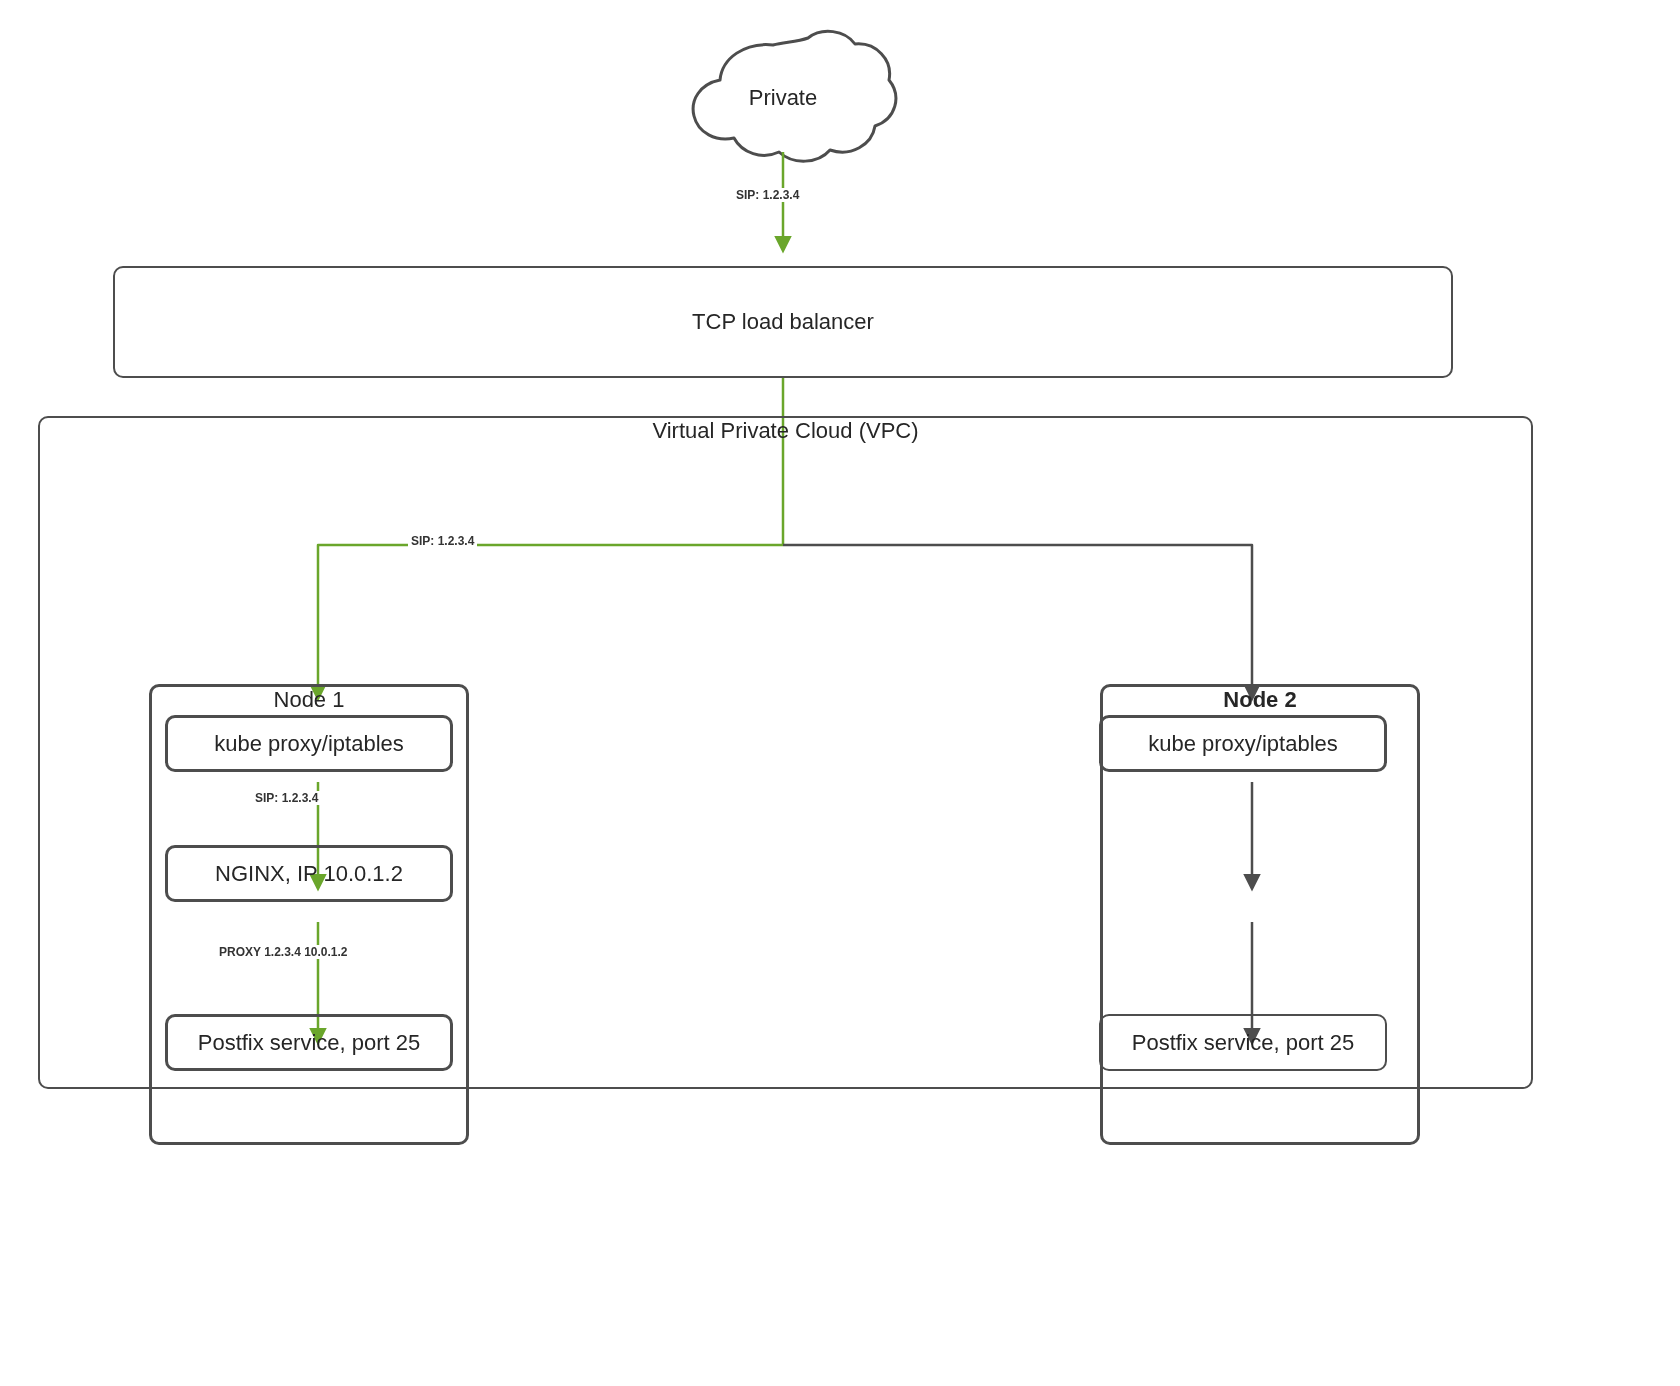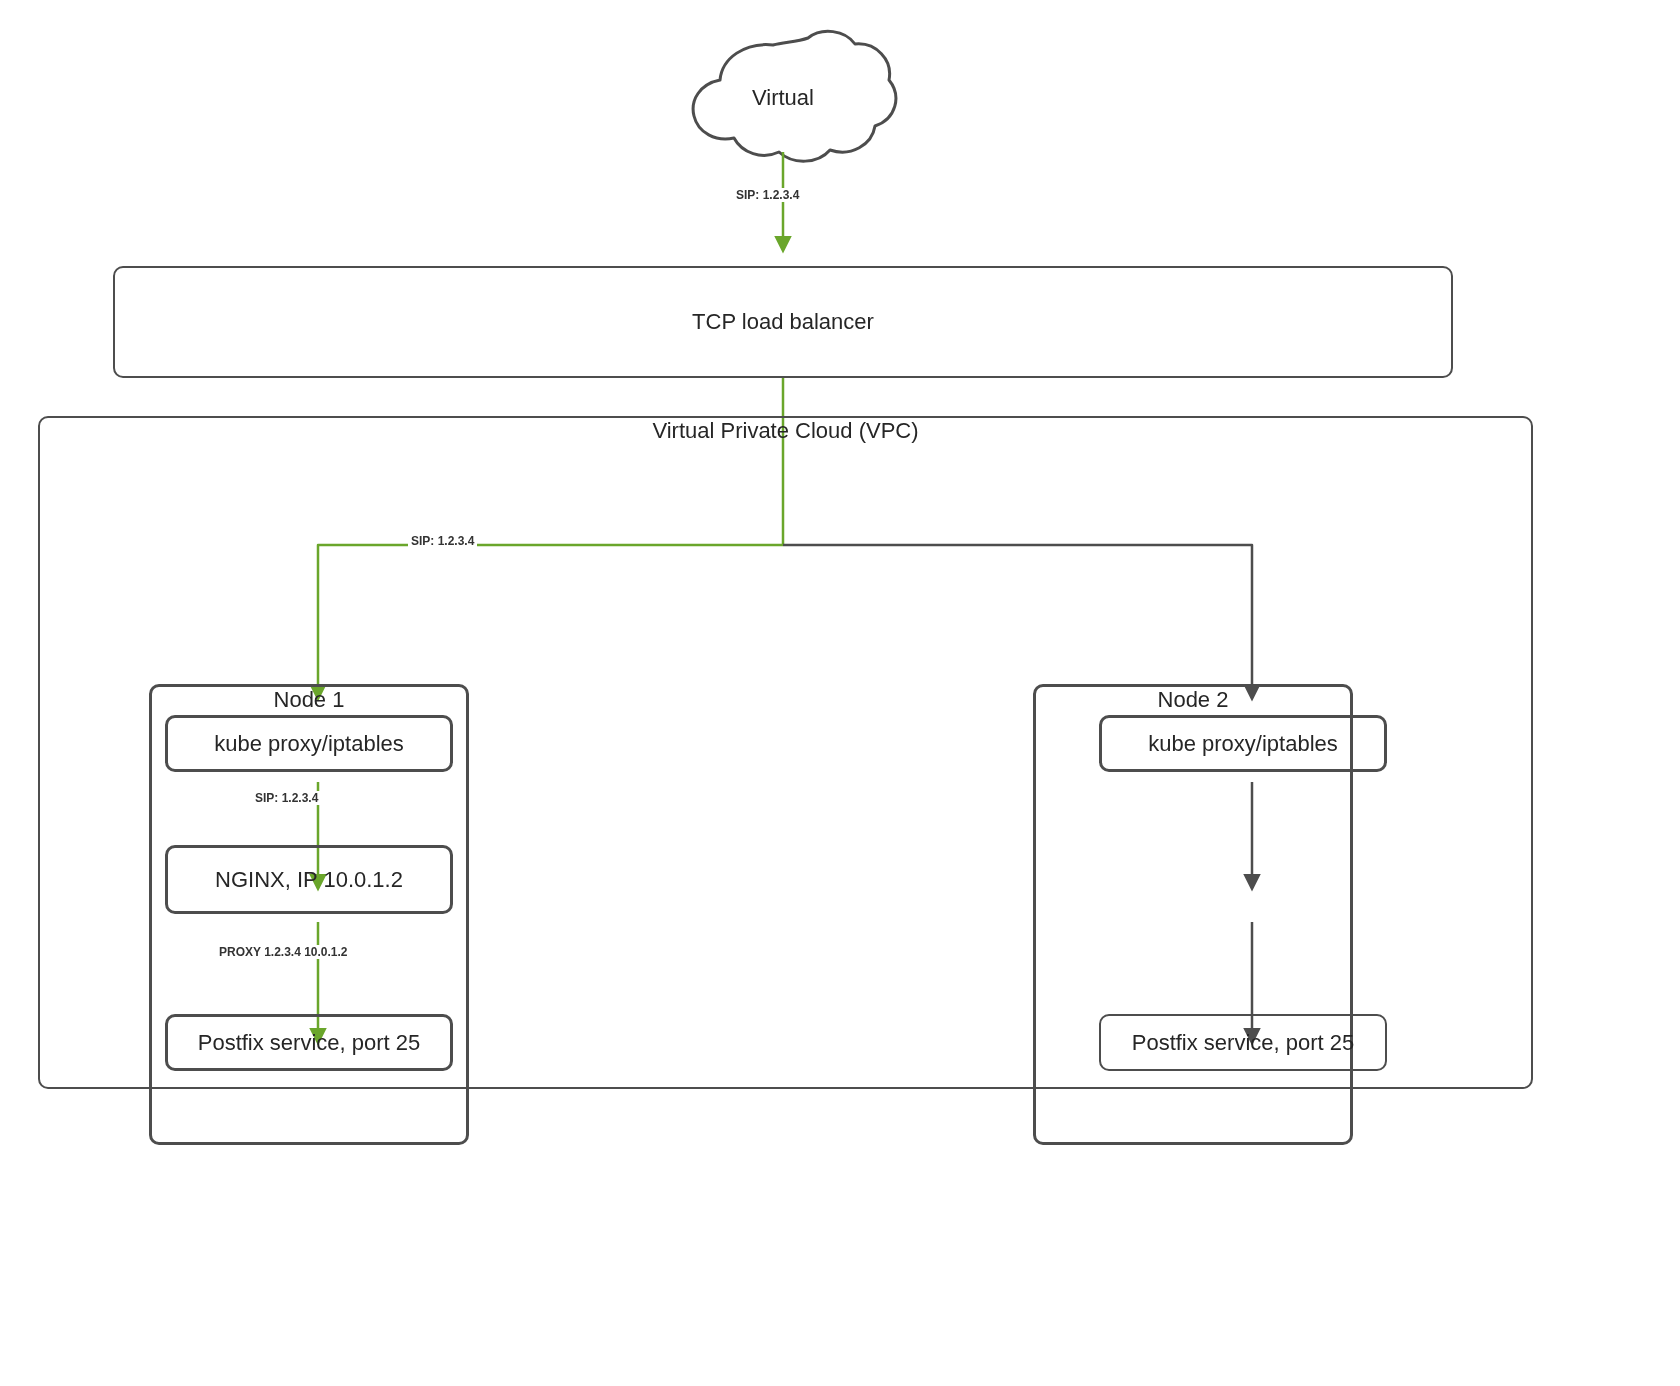--- a/index.html
+++ b/index.html
@@ -114,21 +114,21 @@
 
     <path d="M 783 545 L 1252 545 L 1252 698" stroke="#4d4d4d" stroke-width="2.5" fill="none" stroke-linejoin="round" marker-end="url(#arrow-dark)"></path>
 
     <path d="M 318 782 L 318 888" stroke="#6aa62b" stroke-width="2.5" fill="none" marker-end="url(#arrow-green)"></path>
     <path d="M 318 922 L 318 1042" stroke="#6aa62b" stroke-width="2.5" fill="none" marker-end="url(#arrow-green)"></path>
 
     <path d="M 1252 782 L 1252 888" stroke="#4d4d4d" stroke-width="2.5" fill="none" marker-end="url(#arrow-dark)"></path>
     <path d="M 1252 922 L 1252 1042" stroke="#4d4d4d" stroke-width="2.5" fill="none" marker-end="url(#arrow-dark)"></path>
   </svg>
 
-  <div class="cloud-label" style="left:718px; top:85px; width:130px; text-align:center;">Virtual</div>
+  <div class="cloud-label" style="left:718px; top:85px; width:130px; text-align:center;">Private</div>
 
   <div class="edge-label" style="left:733px; top:188px;">SIP: 1.2.3.4</div>
 
   <div class="edge-label" style="left:408px; top:534px;">SIP: 1.2.3.4</div>
 
   <div class="edge-label" style="left:252px; top:791px;">SIP: 1.2.3.4</div>
 
   <div class="edge-label" style="left:216px; top:945px;">PROXY 1.2.3.4 10.0.1.2</div>
 
   <div class="box box-thin" style="left:113px; top:266px; width:1340px; height:112px;">
@@ -140,29 +140,29 @@
   </div>
 
   <div class="container-box box-thick" style="left:149px; top:684px; width:320px; height:461px; border-width:3px;">
     <span class="node-title">Node 1</span>
   </div>
 
   <div class="box box-thick" style="left:165px; top:715px; width:288px; height:57px; border-width:3px;">
     <span class="box-label">kube proxy/iptables</span>
   </div>
 
-  <div class="box box-thick" style="left:165px; top:845px; width:288px; height:69px; border-width:3px;">
+  <div class="box box-thick" style="left:165px; top:845px; width:288px; height:57px; border-width:3px;">
     <span class="box-label">NGINX, IP 10.0.1.2</span>
   </div>
 
   <div class="box box-thick" style="left:165px; top:1014px; width:288px; height:57px; border-width:3px;">
     <span class="box-label">Postfix service, port 25</span>
   </div>
 
-  <div class="container-box box-thick" style="left:1033px; top:684px; width:320px; height:461px; border-width:3px;">
+  <div class="container-box box-thick" style="left:1100px; top:684px; width:320px; height:461px; border-width:3px;font-weight:bold;">
     <span class="node-title">Node 2</span>
   </div>
 
   <div class="box box-thick" style="left:1099px; top:715px; width:288px; height:57px; border-width:3px;">
     <span class="box-label">kube proxy/iptables</span>
   </div>
 
 
   <div class="box box-thin" style="left:1099px; top:1014px; width:288px; height:57px;">
     <span class="box-label">Postfix service, port 25</span>

